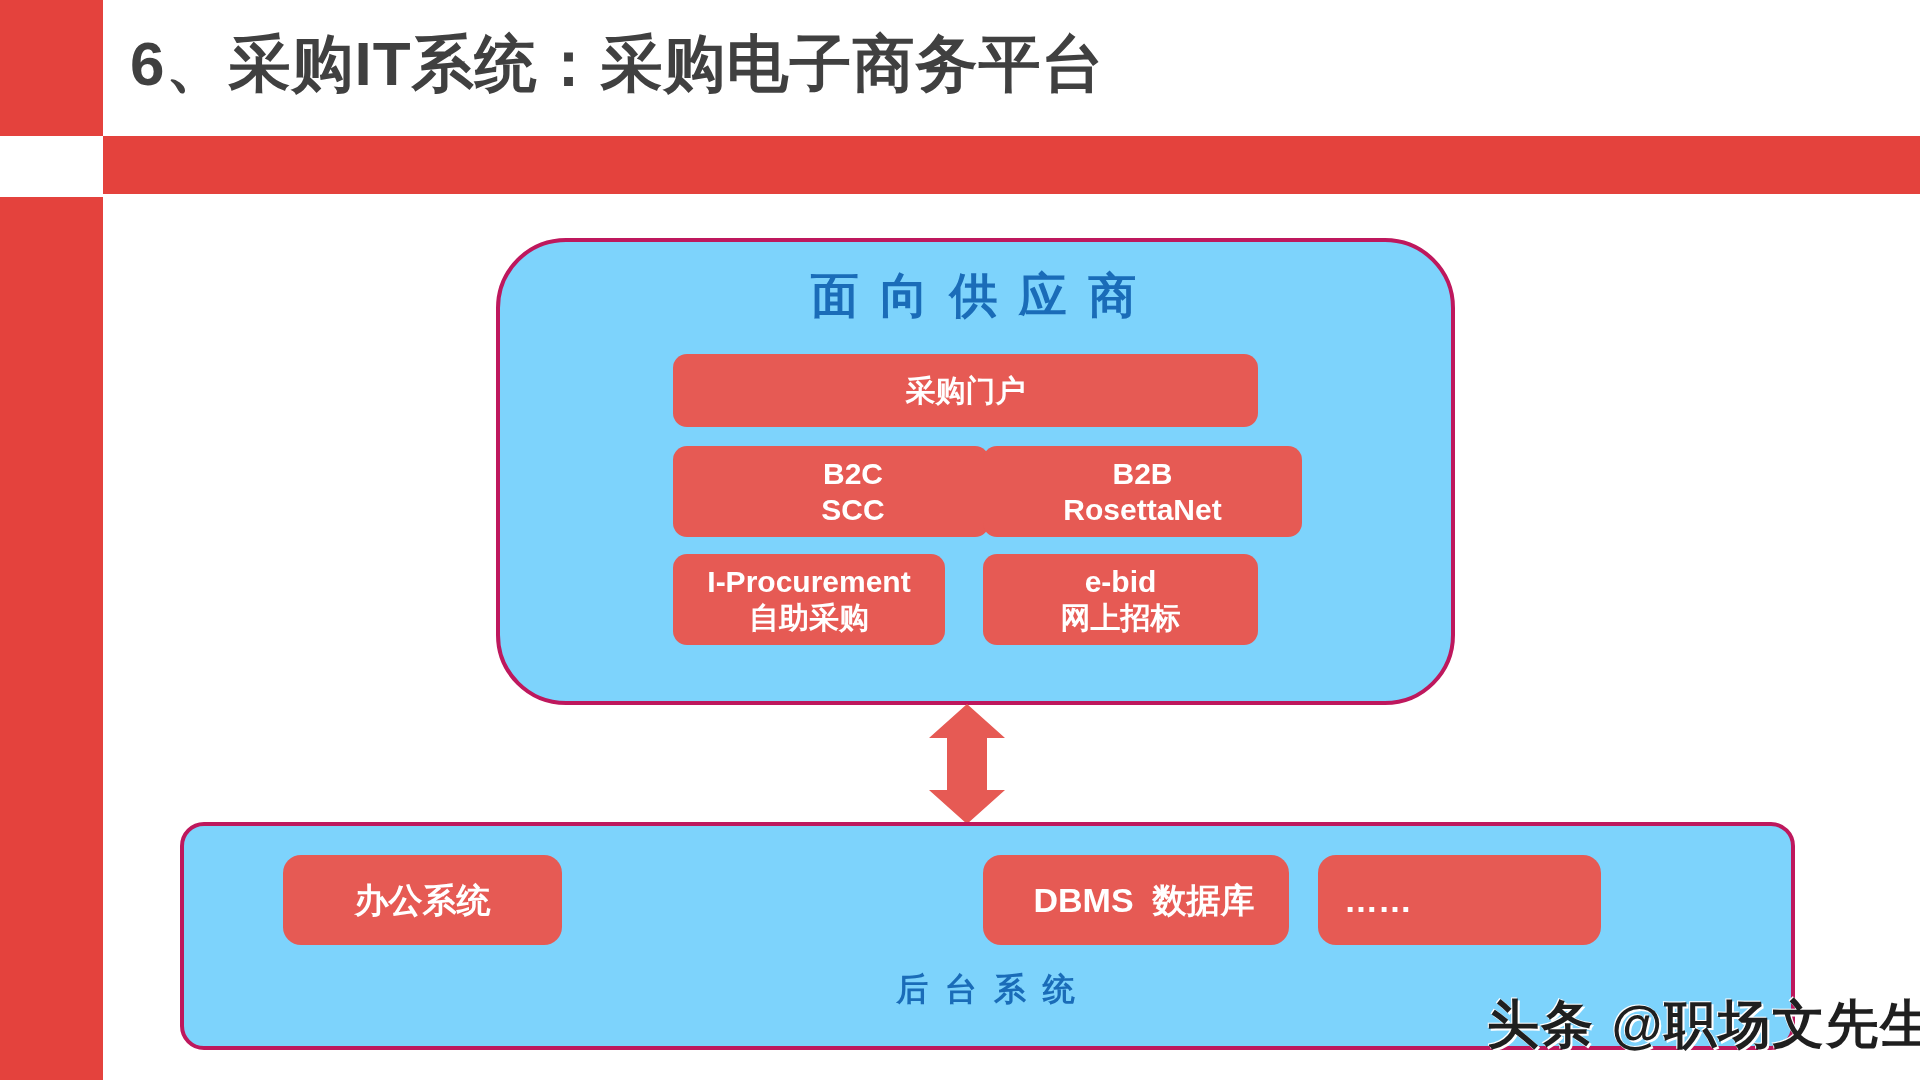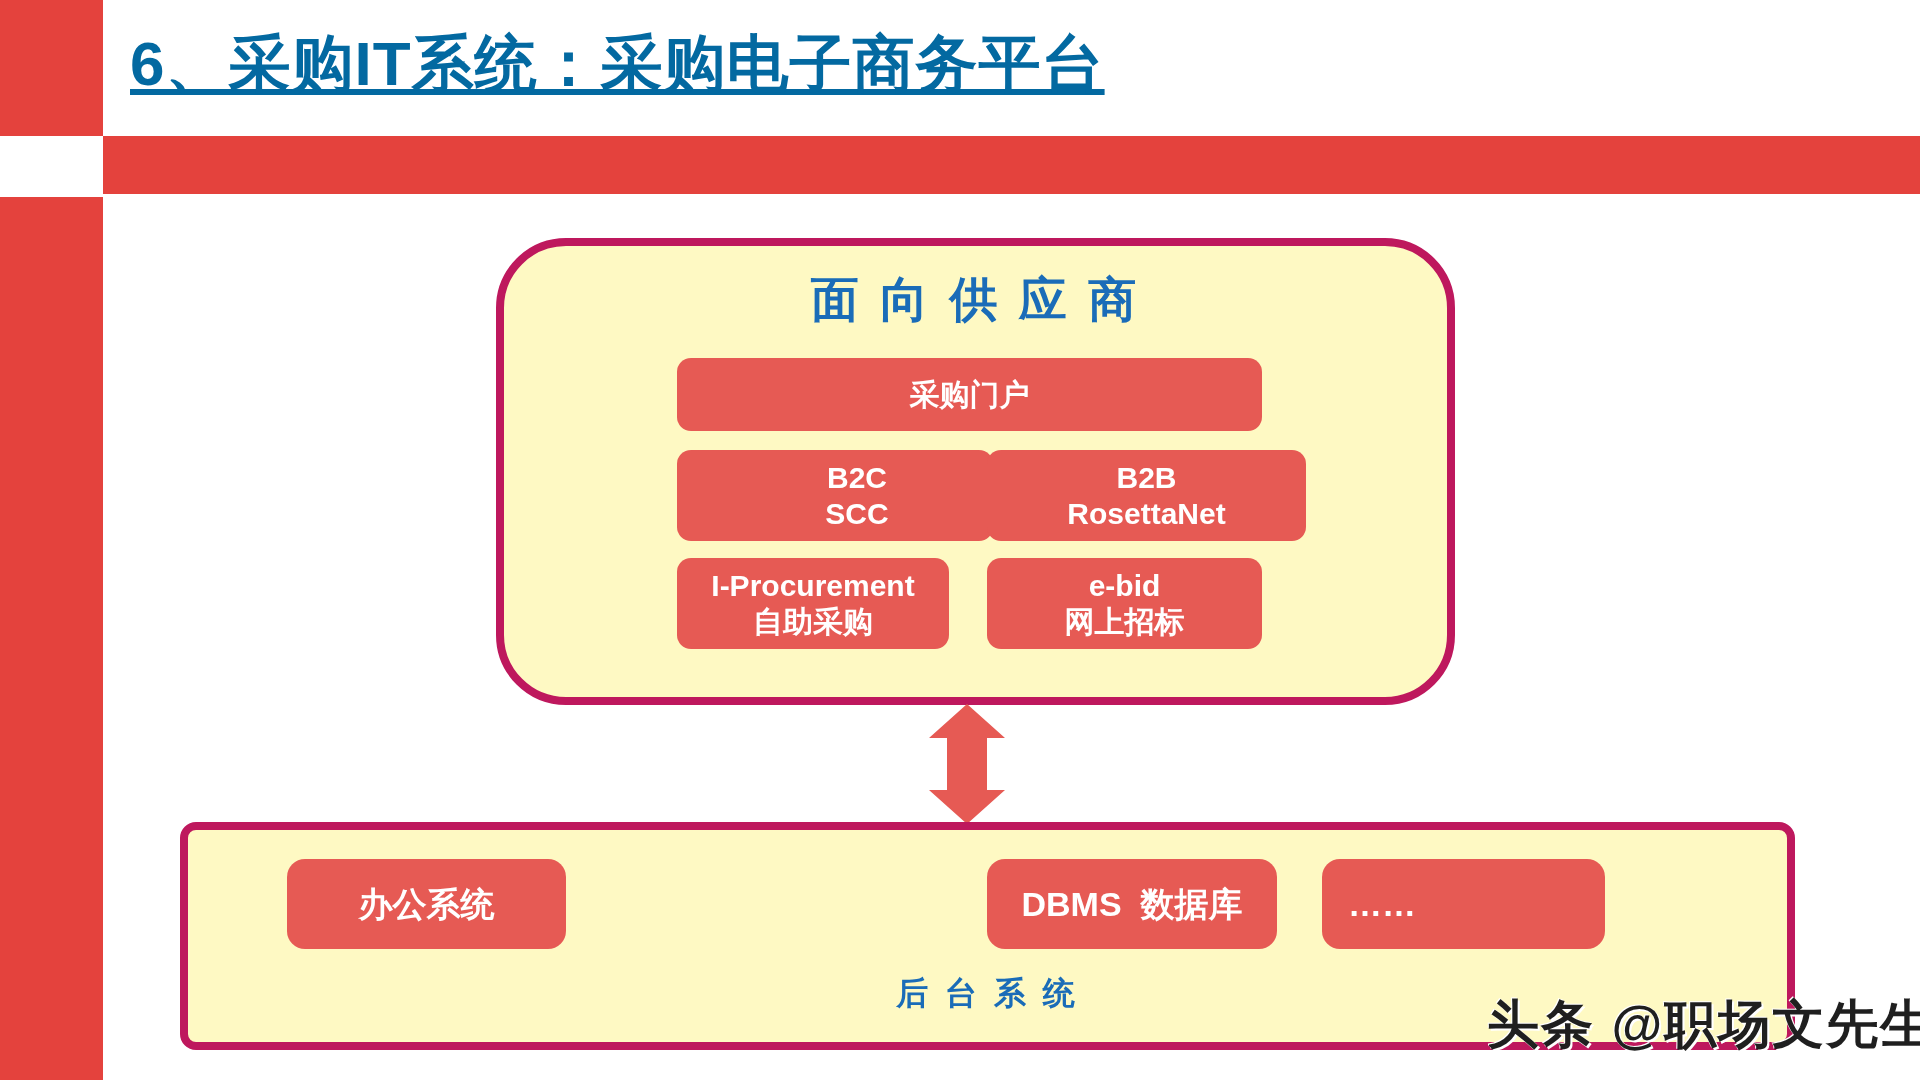--- a/index.html
+++ b/index.html
@@ -10,28 +10,28 @@
   }
   
   .bar{position:absolute;background:#E4423D;}
   #bar-top-left{left:0;top:0;width:103px;height:136px;}
   #bar-left{left:0;top:197px;width:103px;height:883px;}
   #band-top{left:103px;top:136px;width:1817px;height:58px;}
 
   
   #page-title{
     position:absolute;left:130px;top:22px;
-    font-size:62px;font-weight:bold;color:#0369a1;
-    letter-spacing:1px;white-space:nowrap;text-decoration:underline;
+    font-size:62px;font-weight:bold;color:#404040;
+    letter-spacing:1px;white-space:nowrap;
   }
 
   
-  .panel{position:absolute;background:#fef9c3;border:8px solid #be185d;box-sizing:border-box;}
+  .panel{position:absolute;background:#7dd3fc;border:4px solid #be185d;box-sizing:border-box;}
   #supplier-panel{left:496px;top:238px;width:959px;height:467px;border-radius:70px;}
-  #backend-panel{left:180px;top:822px;width:1615px;height:228px;border-radius:16px;}
+  #backend-panel{left:180px;top:822px;width:1615px;height:228px;border-radius:24px;}
 
   .panel-heading{
     position:absolute;left:0;width:100%;text-align:center;
     color:#1A6CB8;font-weight:bold;white-space:nowrap;
   }
   #supplier-heading{top:22px;font-size:48px;letter-spacing:4px;}
   #backend-heading{top:142px;font-size:32px;letter-spacing:4px;}
 
   
   .rbtn{
@@ -45,21 +45,21 @@
   #portal-button{left:173px;top:112px;width:585px;height:73px;}
   #btn-b2c{left:173px;top:204px;width:272px;height:91px;padding-left:44px;}
   #btn-b2b{left:483px;top:204px;width:319px;height:91px;}
   #btn-iproc{left:173px;top:312px;width:272px;height:91px;}
   #btn-ebid{left:483px;top:312px;width:275px;height:91px;}
   
   .backend-btn{top:29px;height:90px;border-radius:18px;}
   .backend-btn .line{font-size:34px;}
   #btn-office{left:99px;width:279px;}
   #btn-oracle{left:458px;width:283px;}
-  #btn-dbms{left:799px;width:290px;}
+  #btn-dbms{left:799px;width:290px;padding-left:16px;}
   #btn-more{left:1134px;width:283px;justify-content:center;align-items:flex-start;padding-left:26px;box-sizing:border-box;}
 
   
   #updown-arrow{position:absolute;left:929px;top:704px;width:76px;height:120px;}
 
   
   #watermark{
     position:absolute;left:1487px;top:990px;
     font-size:52px;font-weight:bold;color:#1F1F1F;white-space:nowrap;
     text-shadow:2px 2px 0 #ffffff,-1px -1px 0 #ffffff;

